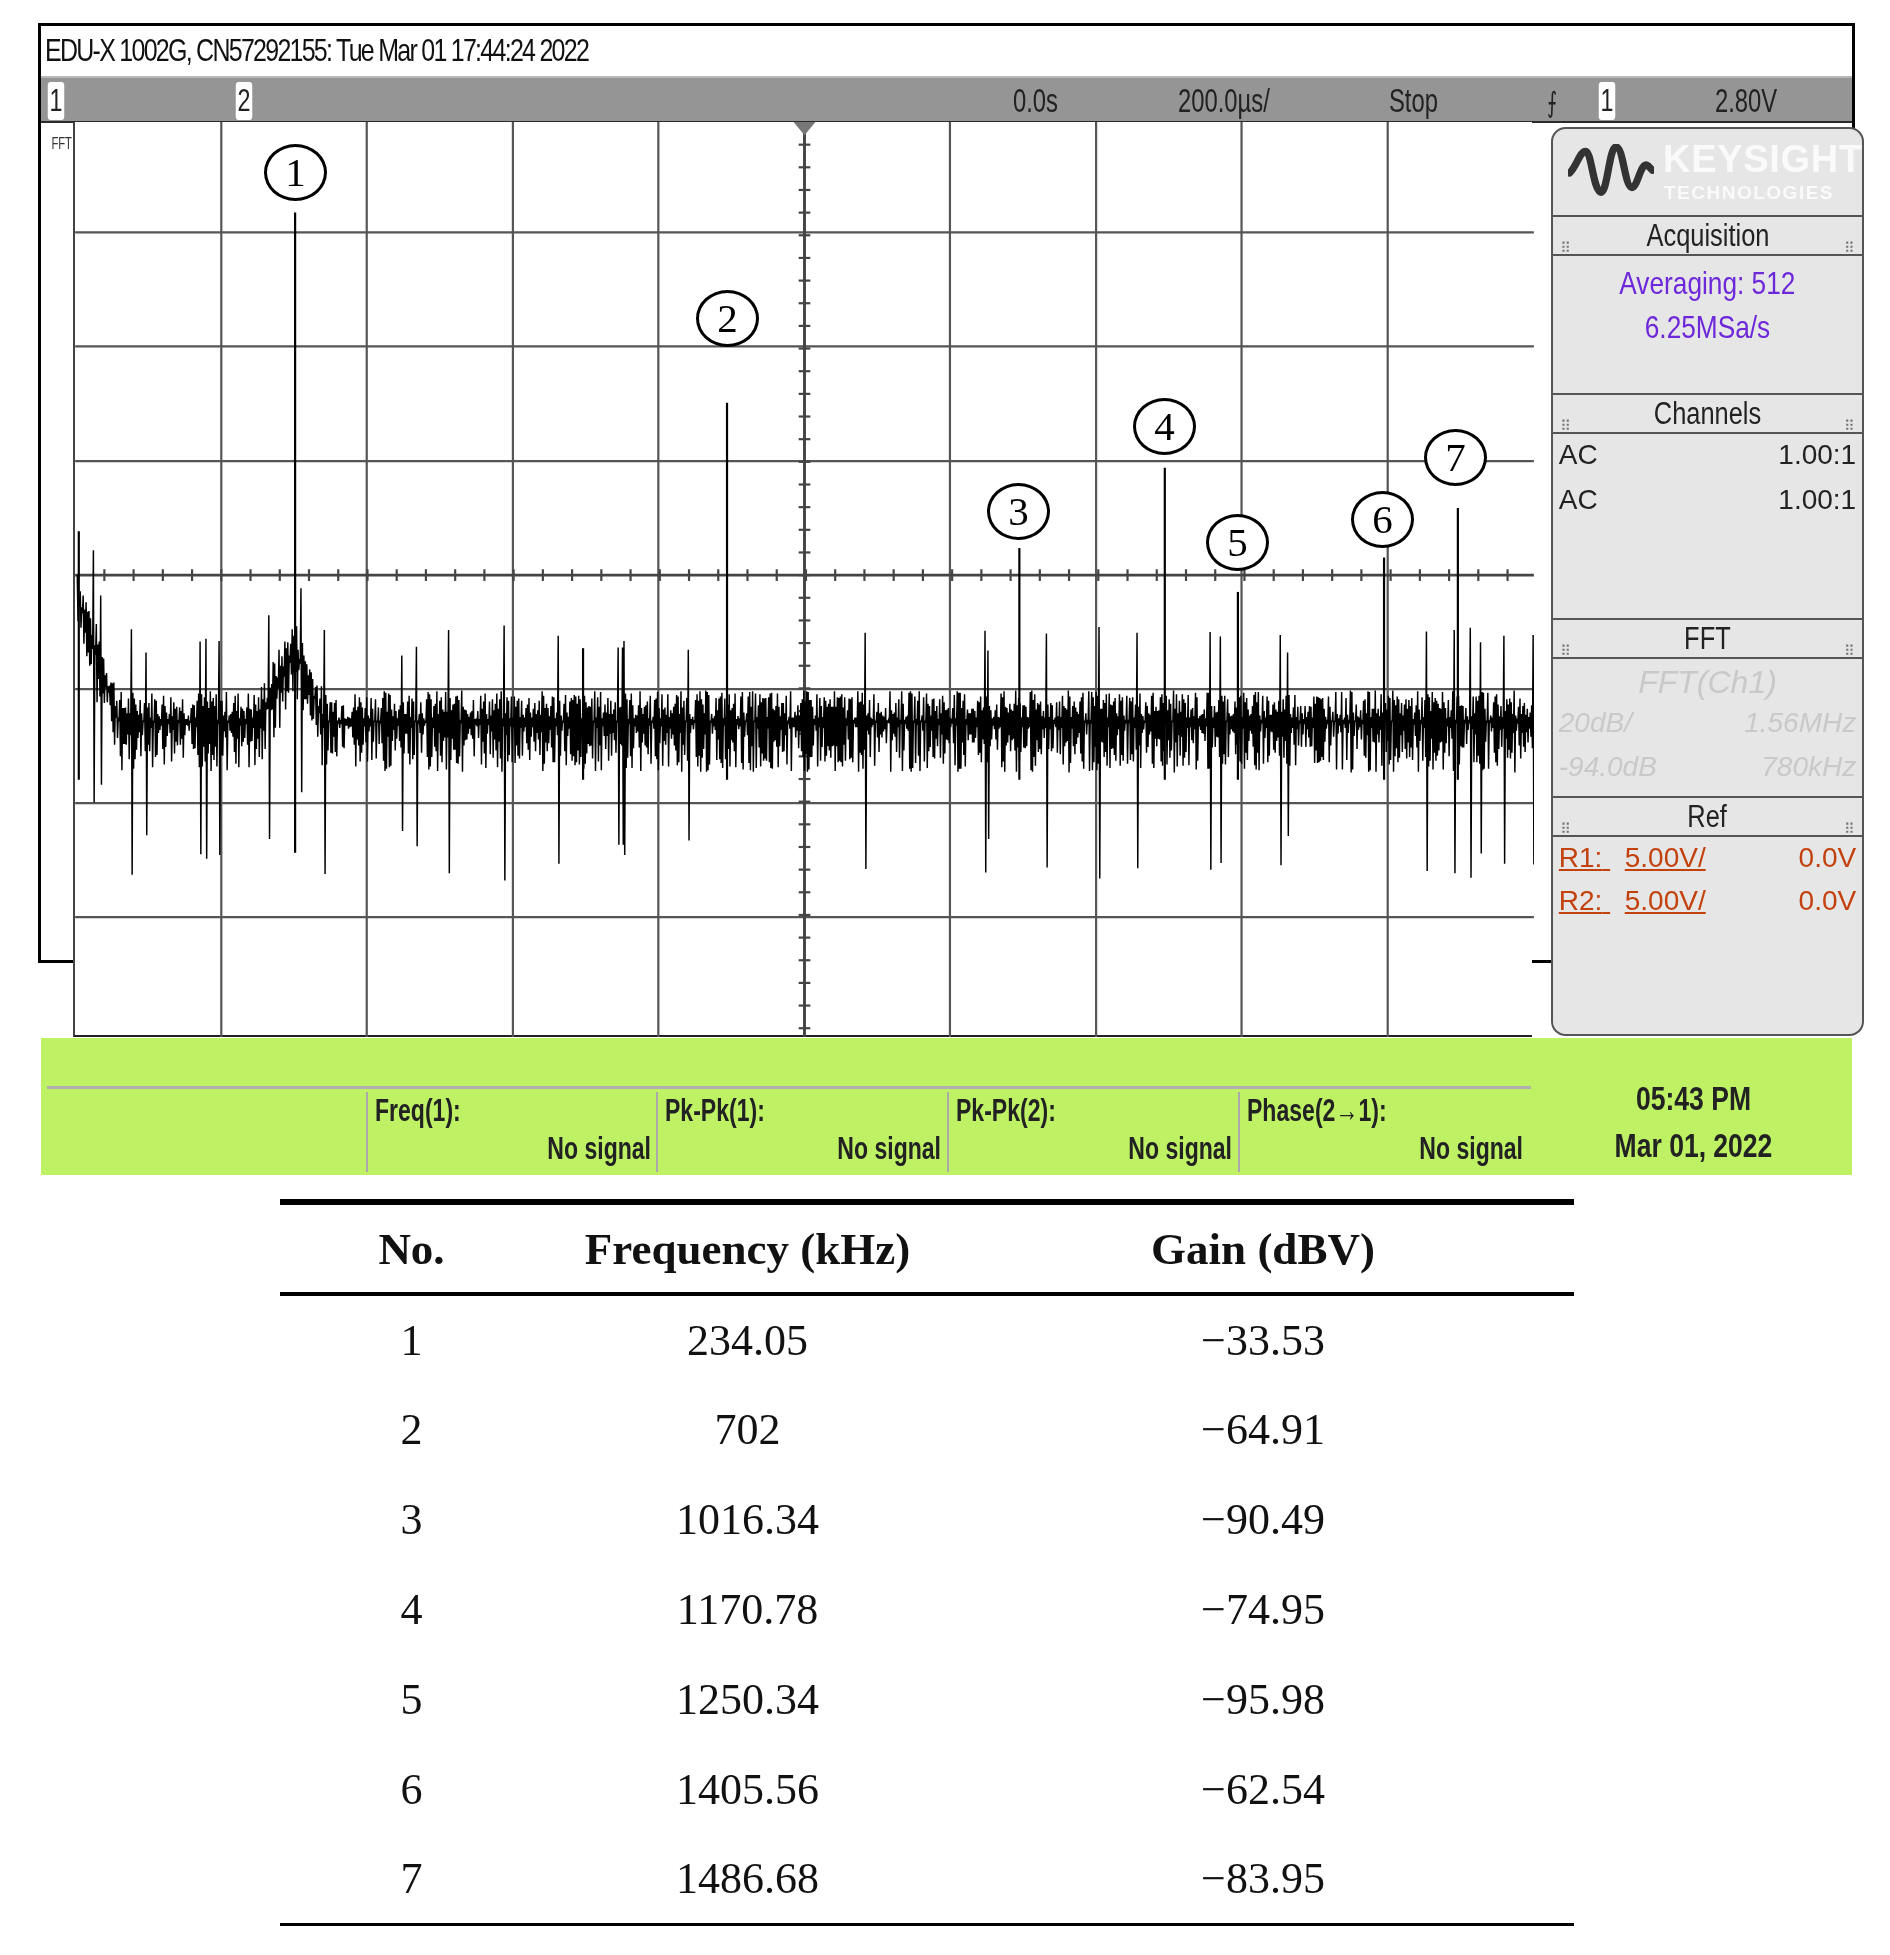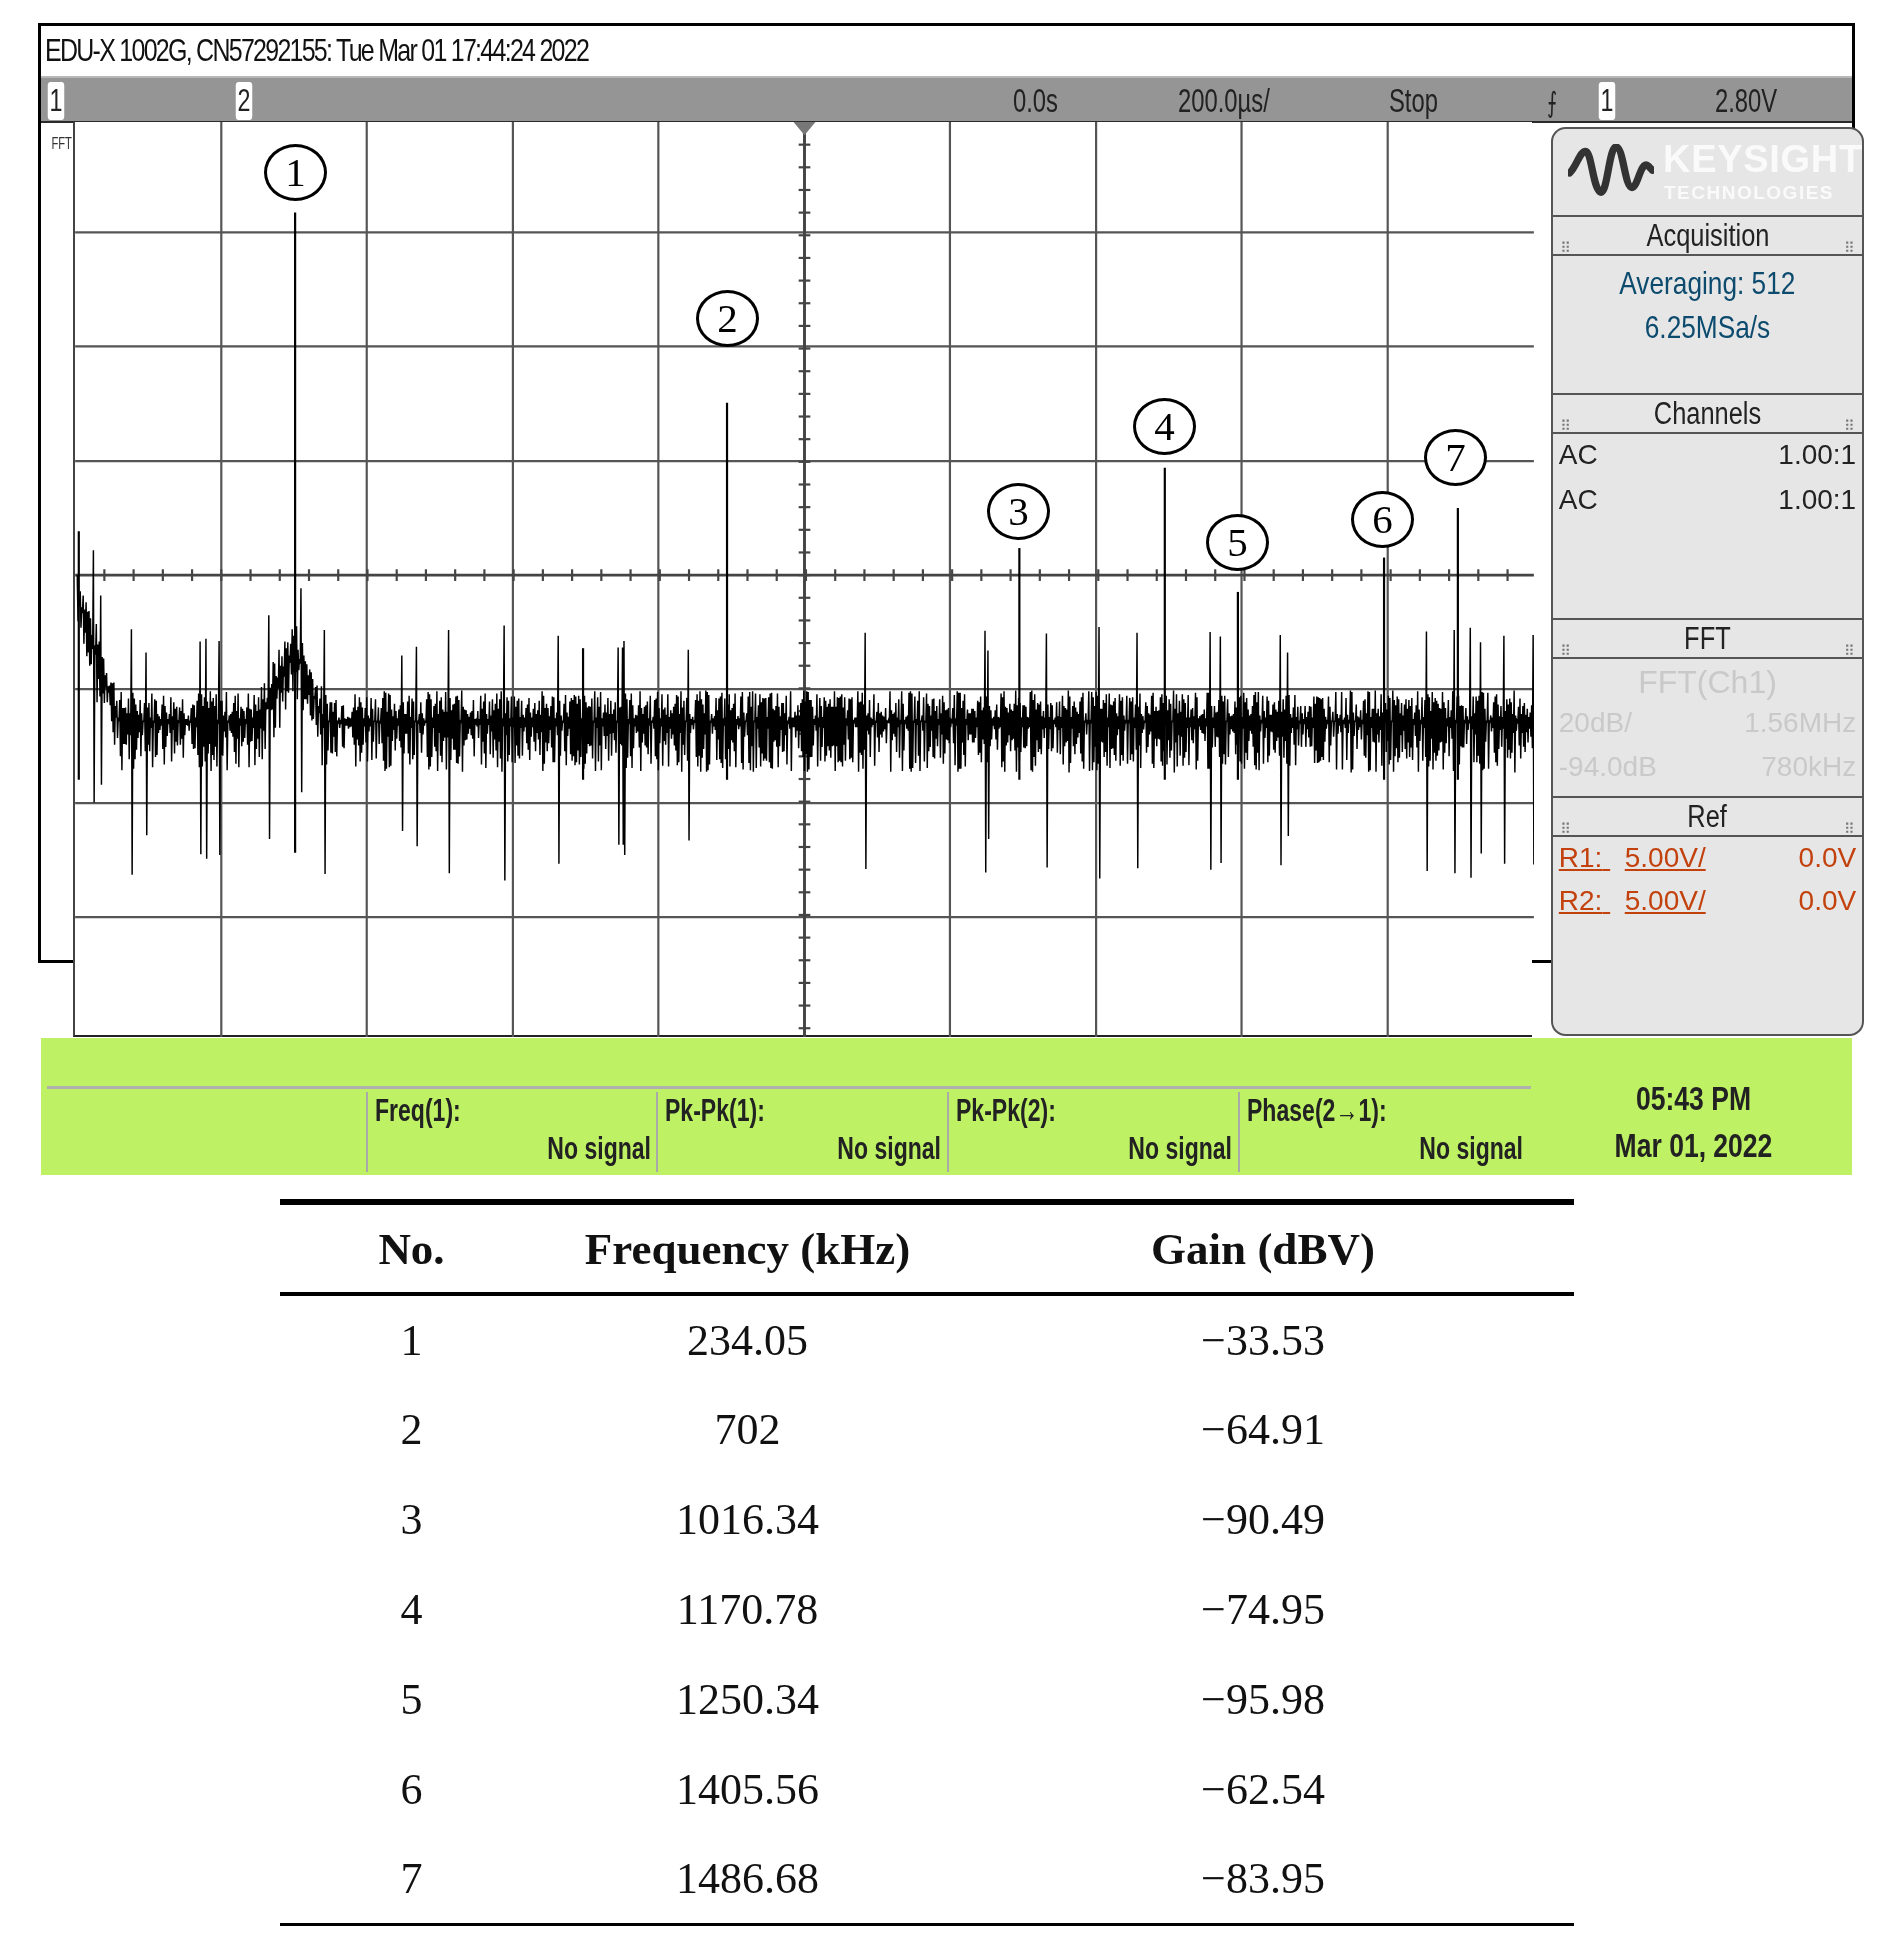--- a/index.html
+++ b/index.html
@@ -215,21 +215,21 @@
       <div class="logo-text">KEYSIGHT</div>
       <div class="logo-sub">TECHNOLOGIES</div>
     </div>
 
     <div class="sec-head">
       <span class="grip l">⠿</span>
       <span class="narrow">Acquisition</span>
       <span class="grip r">⠿</span>
     </div>
     <div class="sec-body" style="height:139px;">
-      <div style="text-align:center; font-size:32px; line-height:44px; padding-top:4.4px; color:#0c4a6e;">
+      <div style="text-align:center; font-size:32px; line-height:44px; padding-top:4.4px; color:#6d28d9;">
         <div class="narrow">Averaging: 512</div><br>
         <div class="narrow">6.25MSa/s</div>
       </div>
     </div>
 
     <div class="sec-head">
       <span class="grip l">⠿</span>
       <span class="narrow">Channels</span>
       <span class="grip r">⠿</span>
     </div>
@@ -242,21 +242,21 @@
         <span>AC</span>
         <span class="r">1.00:1</span>
       </div>
     </div>
 
     <div class="sec-head">
       <span class="grip l">⠿</span>
       <span class="narrow">FFT</span>
       <span class="grip r">⠿</span>
     </div>
-    <div class="sec-body faded" style="height:139px;">
+    <div class="sec-body faded" style="height:139px;font-style:italic;">
       <div style="text-align:center; font-size:32px; padding-top:4.4px;">FFT(Ch1)</div>
       <div class="row2 faded" style="top:48px;">
         <span>20dB/</span>
         <span class="r">1.56MHz</span>
       </div>
       <div class="row2 faded" style="top:92px;">
         <span>-94.0dB</span>
         <span class="r">780kHz</span>
       </div>
     </div>

